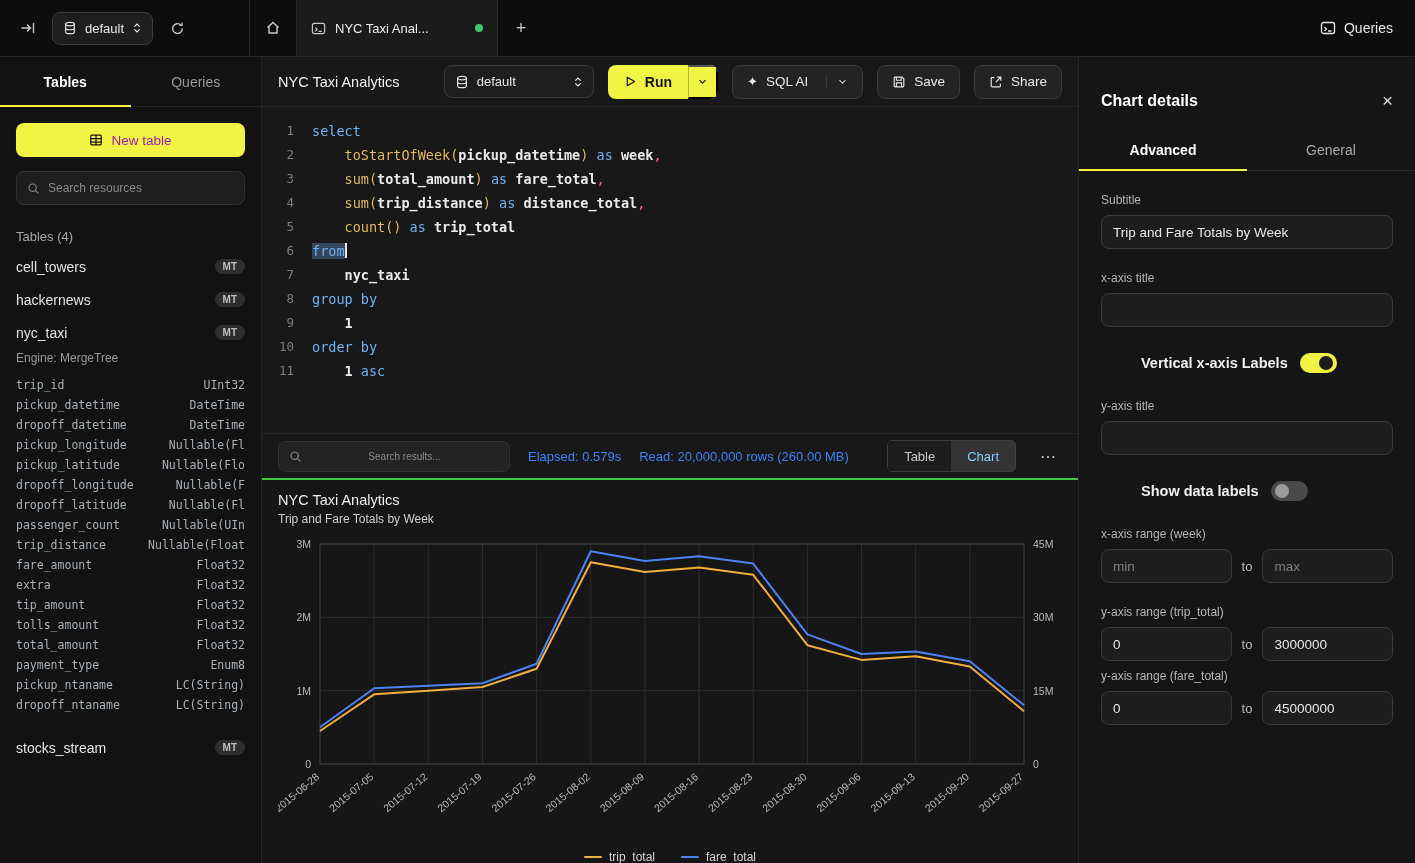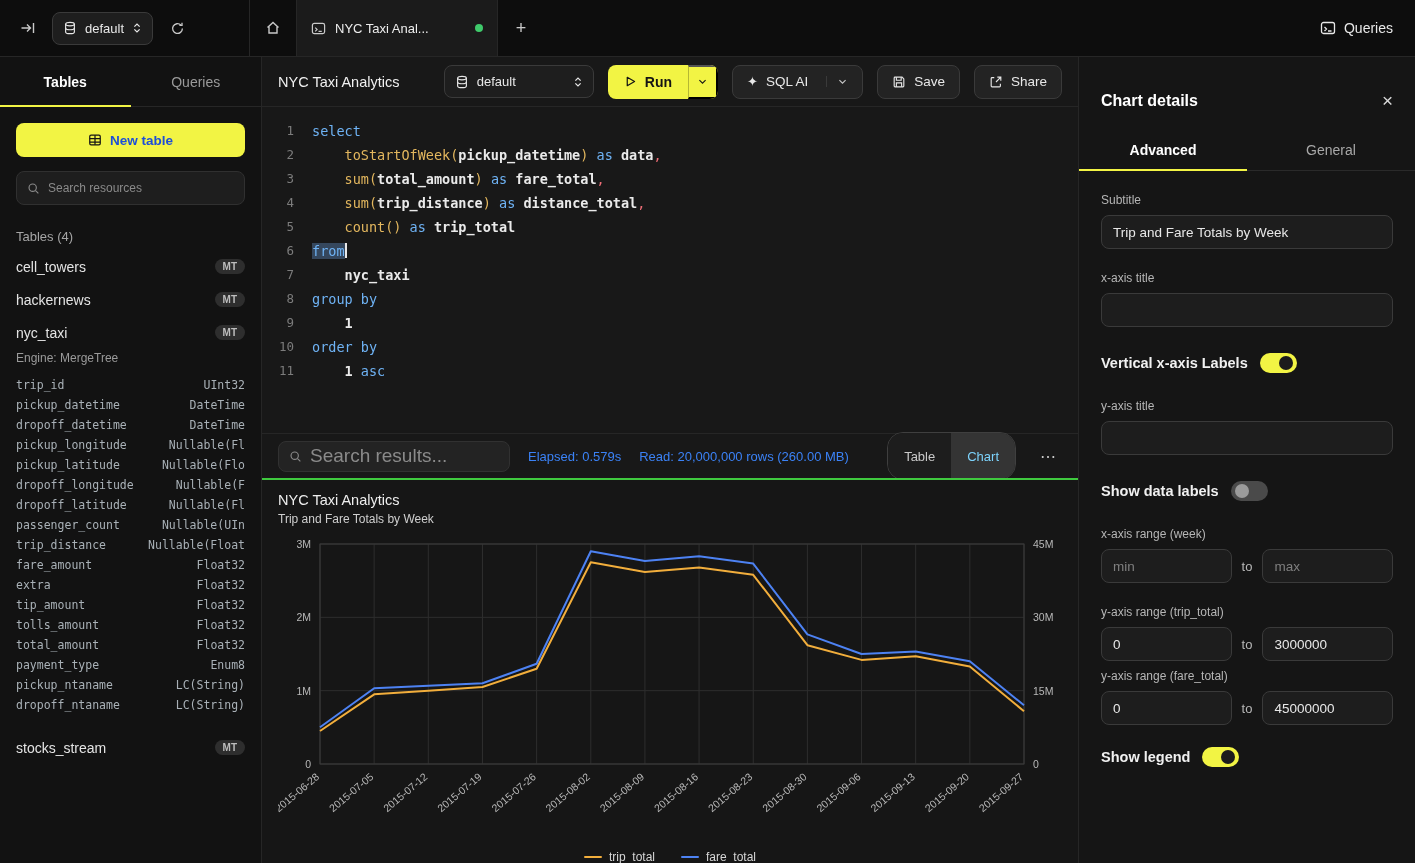--- a/index.html
+++ b/index.html
@@ -28,22 +28,22 @@
   
   .body-row { flex:1; display:flex; min-height:0; }
 
   
   .sidebar { width:262px; flex:none; background:#121212; border-right:1px solid #262626; display:flex; flex-direction:column; overflow:hidden; }
   .side-tabs { height:50px; display:flex; border-bottom:1px solid #262626; flex:none; }
   .side-tab { flex:1; display:flex; align-items:center; justify-content:center; font-size:14px; color:#9a9a9a;
     cursor:pointer; position:relative; background:none; border:none; }
   .side-tab.active { color:#ffffff; font-weight:600; }
   .side-tab.active::after { content:""; position:absolute; left:0; right:0; bottom:-1px; height:2px; background:#f2f444; }
-  .newtable-btn { margin:16px 16px 14px; height:34px; background:#f2f444; color:#1d4ed8; border:none; border-radius:8px;
-    font-size:13.5px; font-weight:700; display:flex; align-items:center; justify-content:center; gap:8px; cursor:pointer; }
+  .newtable-btn { margin:16px 16px 14px; height:34px; background:#f2f444; color:#a21caf; border:none; border-radius:8px;
+    font-size:13.5px; font-weight:400; display:flex; align-items:center; justify-content:center; gap:8px; cursor:pointer; }
   .search-box { margin:0 16px 16px; height:34px; background:#1e1e1e; border:1px solid #303030; border-radius:8px;
     display:flex; align-items:center; gap:8px; padding:0 10px; color:#8a8a8a; }
   .search-box input { flex:1; background:none; border:none; outline:none; color:#e0e0e0; font-size:12px; font-family:inherit; }
   .search-box input::placeholder { color:#8a8a8a; }
   .side-section-label { padding:8px 16px 6px; font-size:13px; color:#a5a5a5; }
   .table-item { height:33px; display:flex; align-items:center; justify-content:space-between; padding:0 16px; cursor:pointer;gap:48px; }
   .table-item .tname { font-size:14px; color:#e4e4e4; }
   .mt-badge { background:#2e2e2e; color:#bdbdbd; font-size:10px; font-weight:600; border-radius:9px; padding:2px 8px; }
   .engine-line { padding:2px 16px 8px; font-size:12px; color:#9a9a9a; }
   .columns-list { padding:2px 16px 6px; font-family:"DejaVu Sans Mono", monospace; font-size:11.5px; color:#a9b1b7; }
@@ -73,24 +73,24 @@
   .tok.fn { color:#e3b75e; }
   .tok.id { color:#eaeaea; font-weight:600; }
   .tok.comma { color:#ef6e77; }
   .tok.sel { background:rgba(88,128,178,.45); }
   .cursor { display:inline-block; width:2px; height:15px; background:#e8e8e8; vertical-align:-2px; }
 
   
   .results-bar { height:45px; flex:none; display:flex; align-items:center; gap:18px; padding:0 16px; border-top:1px solid #262626; background:#181818; }
   .results-search { width:232px; height:31px; background:#232323; border:1px solid #313131; border-radius:8px;
     display:flex; align-items:center; gap:8px; padding:0 10px; color:#8a8a8a; }
-  .results-search input { flex:1; min-width:0; background:none; border:none; outline:none; color:#eab308; font-size:19px; font-family:inherit; }
+  .results-search input { flex:1; min-width:0; background:none; border:none; outline:none; color:#eab308; font-size:10px; font-family:inherit;text-align:center; }
   .results-search input::placeholder { color:#8a8a8a; }
   .stat-text { font-size:13px; color:#3b82f6; white-space:nowrap; }
-  .view-toggle { margin-left:auto; display:flex; border:1px solid #3f3f3f; border-radius:16px; overflow:hidden; height:48px; }
+  .view-toggle { margin-left:auto; display:flex; border:1px solid #3f3f3f; border-radius:5px; overflow:hidden; height:32px; }
   .view-seg { display:flex; align-items:center; padding:0 16px; font-size:13px; color:#c9c9c9; background:#1d1d1d; border:none; cursor:pointer; }
   .view-seg.active { background:#343434; color:#7dd3fc; }
   .more-btn { color:#c9c9c9; font-size:16px; background:none; border:none; cursor:pointer; padding:4px 6px; }
   .success-line { height:2px; background:#3fca3f; flex:none; }
 
   
   .chart-section { flex:1; min-height:0; background:#161616; padding:12px 16px 6px; display:flex; flex-direction:column; }
   .chart-title { font-size:14.5px; color:#eeeeee; }
   .chart-subtitle { font-size:12px; color:#cfcfcf; margin-top:4px; }
   .chart-holder { margin-top:6px; }
@@ -108,21 +108,21 @@
   .panel-tabs { display:flex; border-bottom:1px solid #2a2a2a; flex:none; }
   .panel-tab { flex:1; height:40px; background:none; border:none; font-size:14px; color:#a8a8a8; cursor:pointer; position:relative; }
   .panel-tab.active { color:#ffffff; font-weight:600; }
   .panel-tab.active::after { content:""; position:absolute; left:0; right:0; bottom:-1px; height:2px; background:#f2f444; }
   .panel-body { padding:22px 22px 10px; overflow:hidden; }
   .field-label { font-size:12px; color:#b6b6b6; margin-bottom:8px; }
   .text-input { width:100%; height:34px; background:#1d1d1d; border:1px solid #3a3a3a; border-radius:8px;
     padding:0 11px; color:#e8e8e8; font-size:13.5px; font-family:inherit; outline:none; margin-bottom:22px; }
   .text-input::placeholder { color:#7f7f7f; }
   .toggle-row { display:flex; align-items:center; gap:12px; margin:4px 0 26px; }
-  .toggle-row .toggle-label { font-size:14.5px; font-weight:600; color:#f0f0f0; }
+  .toggle-row .toggle-label { font-size:14.5px; font-weight:600; color:#f0f0f0;margin-left:40px; }
   .toggle { width:37px; height:20px; border-radius:10px; background:#4a4a4a; position:relative; display:inline-block; cursor:pointer; flex:none; }
   .toggle .knob { position:absolute; top:3px; left:4px; width:14px; height:14px; border-radius:50%; background:#9b9b9b; }
   .toggle.on { background:#f2f444; }
   .toggle.on .knob { left:19px; background:#1c1c1c; }
   .range-row { display:flex; align-items:center; gap:10px; margin-bottom:22px; }
   .range-row .text-input { margin-bottom:0; flex:1; }
   .to-label { font-size:13px; color:#b6b6b6; flex:none; }
   .tight { margin-bottom:8px; }
 </style>
 </head>
@@ -347,21 +347,21 @@
         </button>
       </div>
 
       <div class="editor" id="editor-lines">
           <div class="code-line">
             <span class="gutter">1</span>
             <span class="code"><span class="tok kw">select</span></span>
           </div>
           <div class="code-line">
             <span class="gutter">2</span>
-            <span class="code"><span class="tok ">    </span><span class="tok fn">toStartOfWeek</span><span class="tok fn">(</span><span class="tok id">pickup_datetime</span><span class="tok fn">)</span><span class="tok "> </span><span class="tok kw">as</span><span class="tok "> </span><span class="tok id">data</span><span class="tok comma">,</span></span>
+            <span class="code"><span class="tok ">    </span><span class="tok fn">toStartOfWeek</span><span class="tok fn">(</span><span class="tok id">pickup_datetime</span><span class="tok fn">)</span><span class="tok "> </span><span class="tok kw">as</span><span class="tok "> </span><span class="tok id">week</span><span class="tok comma">,</span></span>
           </div>
           <div class="code-line">
             <span class="gutter">3</span>
             <span class="code"><span class="tok ">    </span><span class="tok fn">sum</span><span class="tok fn">(</span><span class="tok id">total_amount</span><span class="tok fn">)</span><span class="tok "> </span><span class="tok kw">as</span><span class="tok "> </span><span class="tok id">fare_total</span><span class="tok comma">,</span></span>
           </div>
           <div class="code-line">
             <span class="gutter">4</span>
             <span class="code"><span class="tok ">    </span><span class="tok fn">sum</span><span class="tok fn">(</span><span class="tok id">trip_distance</span><span class="tok fn">)</span><span class="tok "> </span><span class="tok kw">as</span><span class="tok "> </span><span class="tok id">distance_total</span><span class="tok comma">,</span></span>
           </div>
           <div class="code-line">
@@ -526,23 +526,17 @@
           <input class="text-input" value="3000000" style="">
         </div>
 
         <div class="field-label">y-axis range (fare_total)</div>
         <div class="range-row">
           <input class="text-input" value="0" style="">
           <span class="to-label">to</span>
           <input class="text-input" value="45000000" style="">
         </div>
 
-        <div class="toggle-row" style="margin-top:10px;">
-          <span class="toggle-label">Show legend</span>
-          <span class="toggle on">
-              <span class="knob"></span>
-            </span>
-        </div>
       </div>
     </aside>
 
   </div>
 </div>
 
 </body></html>

